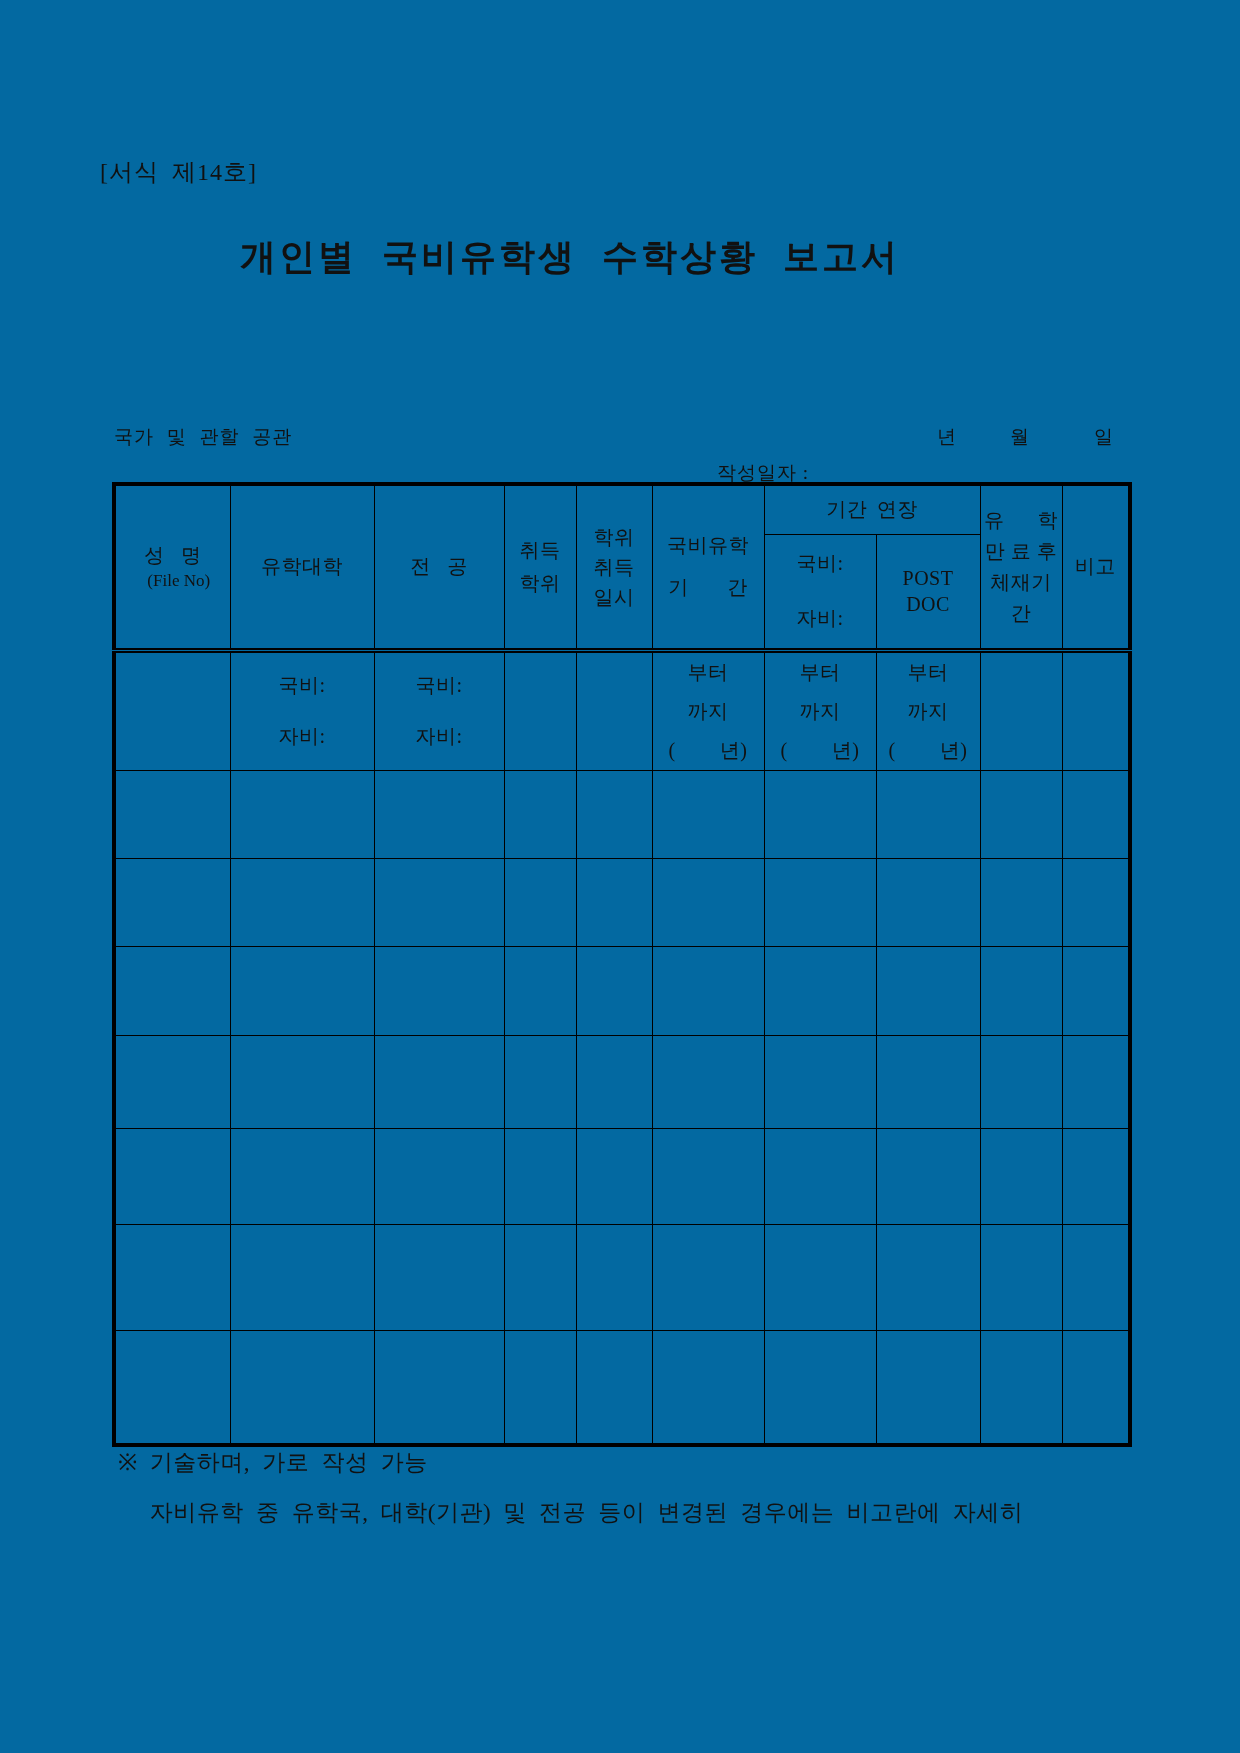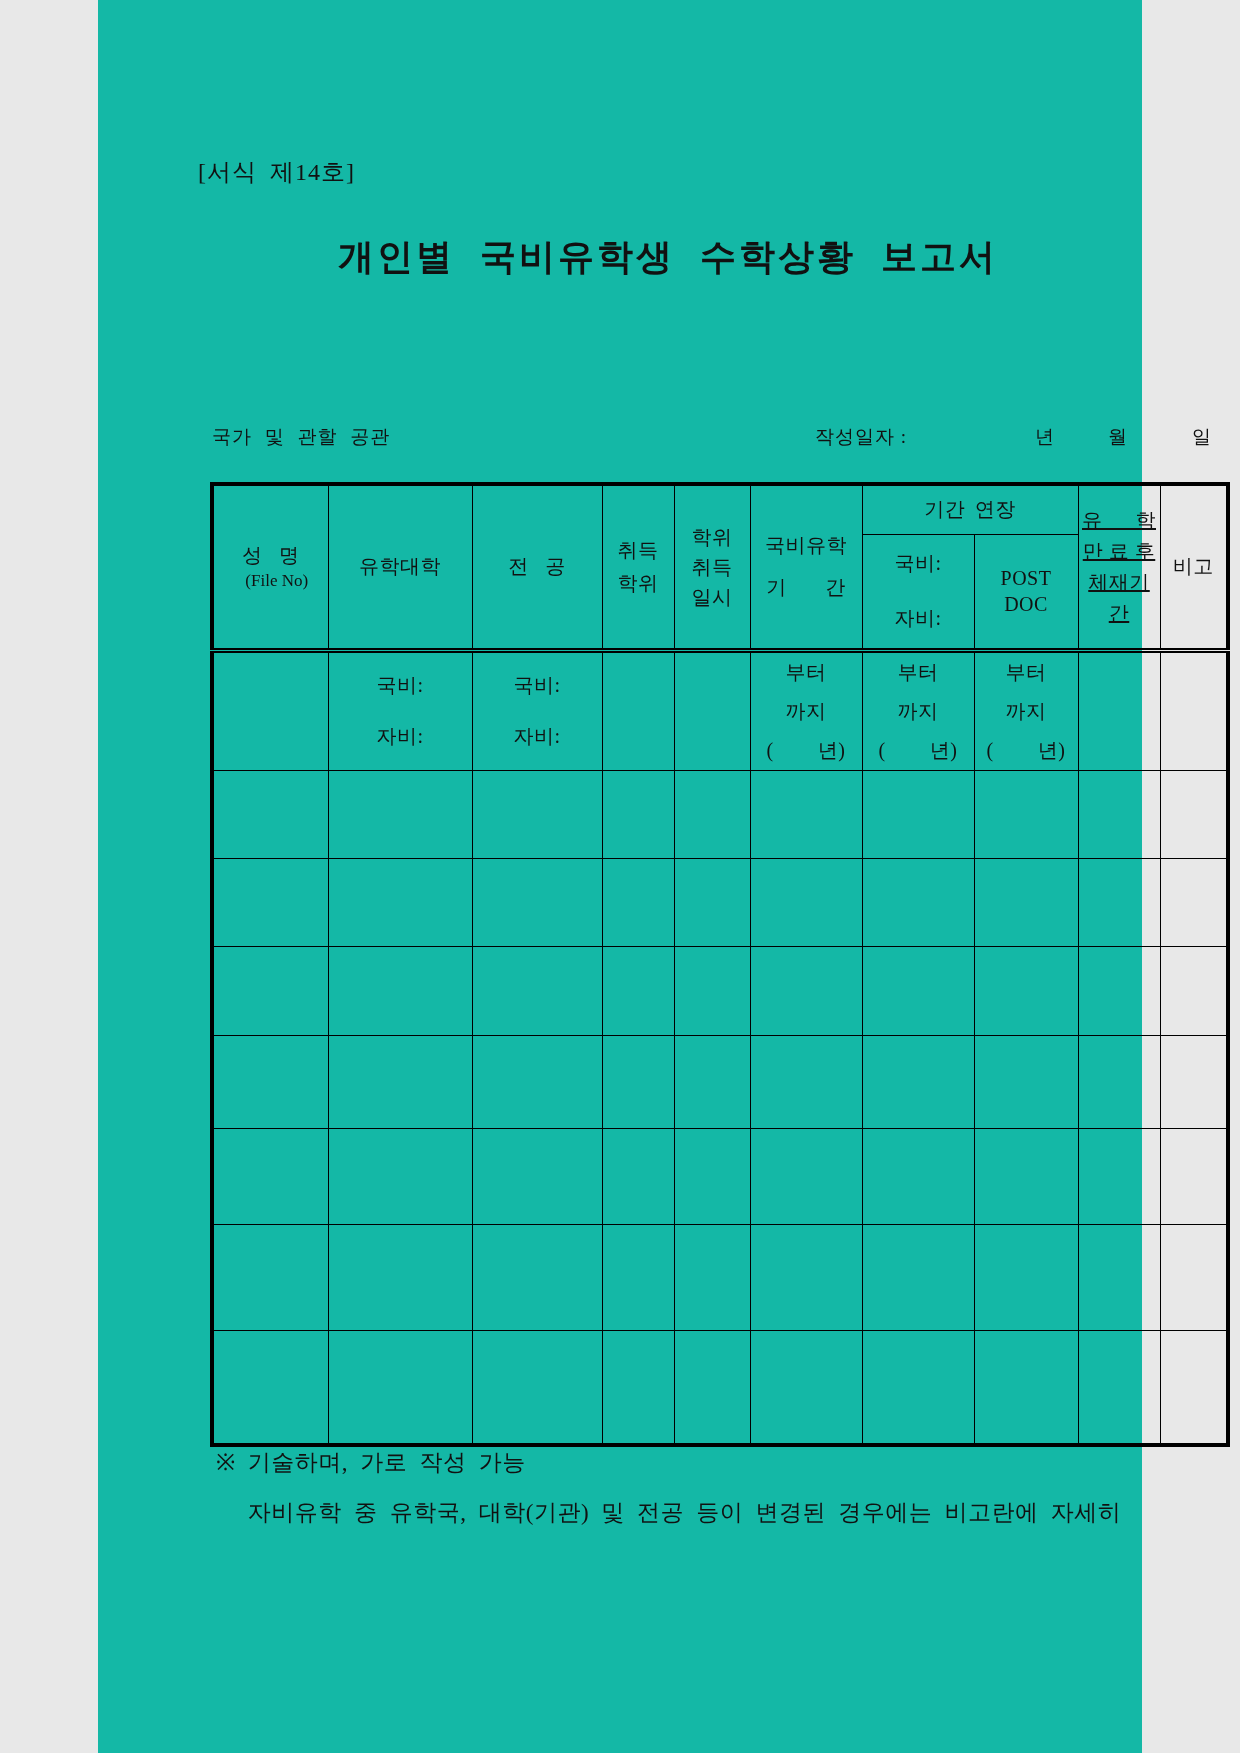--- a/index.html
+++ b/index.html
@@ -1,37 +1,37 @@
 <!DOCTYPE html>
 <html><head>
 <meta charset="utf-8">
 <style>
   * { margin:0; padding:0; box-sizing:border-box; }
   html,body { background:#e8e8e8; }
   .page {
-    position:relative; width:1044px; height:1753px; margin:0 auto;
-    background:#14b8a6; color:#111;
+    position:relative; width:1240px; height:1753px; margin:0 auto;
+    background:#0369a1; color:#111;
     font-family:"Liberation Serif","DejaVu Serif",serif;
   }
   .pre { white-space:pre; }
 
   .form-no {
     position:absolute; left:100px; top:156px;
     font-size:24px; letter-spacing:1px; word-spacing:6px;
   }
   .doc-title {
     position:absolute; left:240px; top:233px;
     font-size:36px; font-weight:bold; letter-spacing:3px; word-spacing:13px;
     white-space:pre;
   }
 
   .info-line { position:absolute; left:112px; top:424px; width:1016px; height:36px; font-size:19px; }
   .info-line span { position:absolute; top:0; white-space:pre; }
   .info-left  { left:2px;  letter-spacing:1px; word-spacing:7px; }
-  .date-label { left:605px; letter-spacing:1px; }
+  .date-label { left:605px; letter-spacing:1px;margin-top:36px; }
   .date-year  { left:825px; }
   .date-month { left:898px; }
   .date-day   { left:982px; }
 
   table.report {
     position:absolute; left:112px; top:482px; width:1016px;
     border-collapse:collapse; border:4px solid #000; table-layout:fixed;
     font-size:20px;
   }
   .report th, .report td {
@@ -44,21 +44,21 @@
   .hdr-bottom { border-bottom:5px double #000 !important; }
 
   .fileno { font-size:17px; letter-spacing:0; margin-top:2px;padding-left:12px; }
   .two-line div + div { margin-top:6px; }
   .three-line { line-height:1.5; }
   .hdr-period div + div { margin-top:15px; }
   .ext-group { font-size:21px; letter-spacing:1px; word-spacing:4px; }
   .ext-sub { text-align:left; vertical-align:top; padding:8px 0 0 8px; }
   .ext-sub div + div { margin-top:28px; }
   .postdoc { font-size:23px; line-height:1.3; letter-spacing:0; }
-  .stay { text-align:left; padding-left:8px; line-height:1.55; letter-spacing:0;text-decoration:underline; }
+  .stay { text-align:left; padding-left:8px; line-height:1.55; letter-spacing:0; }
 
   tr.row1 { height:110px; }
   .cell-labels { text-align:left; vertical-align:top; padding:12px 0 0 10px; }
   .cell-labels div + div { margin-top:24px; }
   .cell-period {
     text-align:right; vertical-align:top; padding:8px 14px 0 0;
     line-height:39px;
   }
 
   .footnote {

